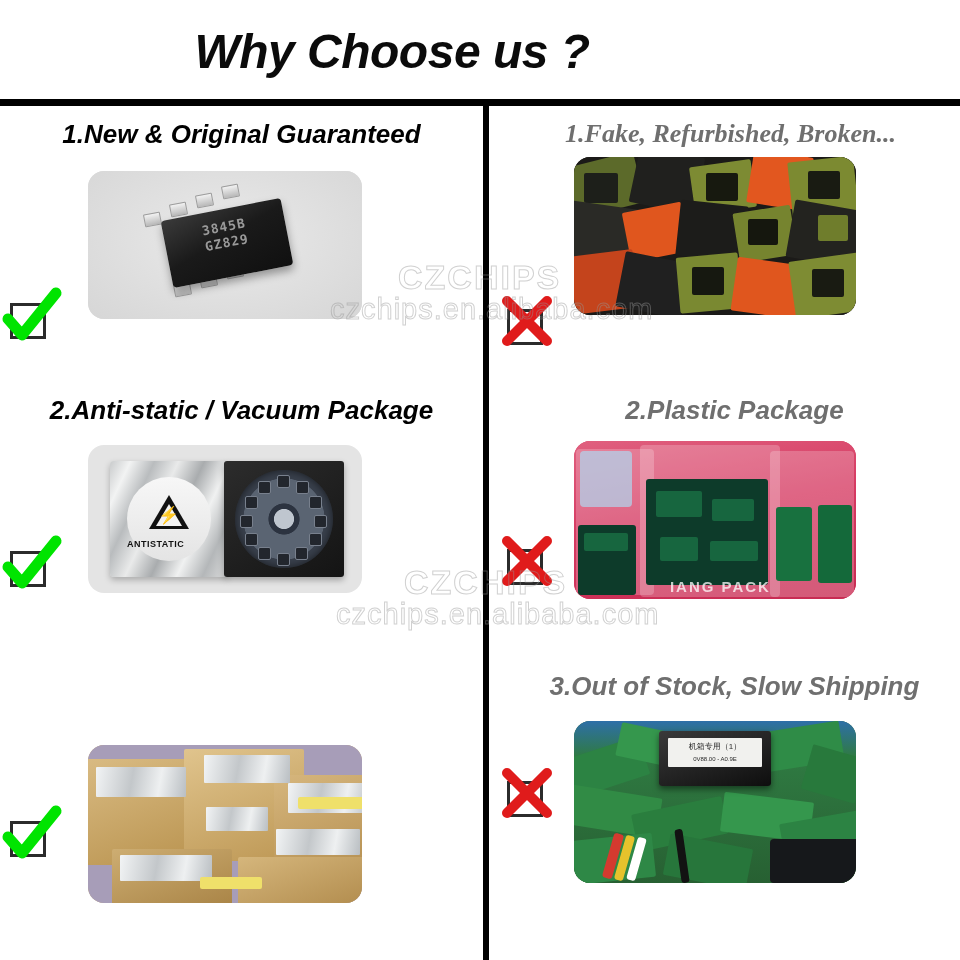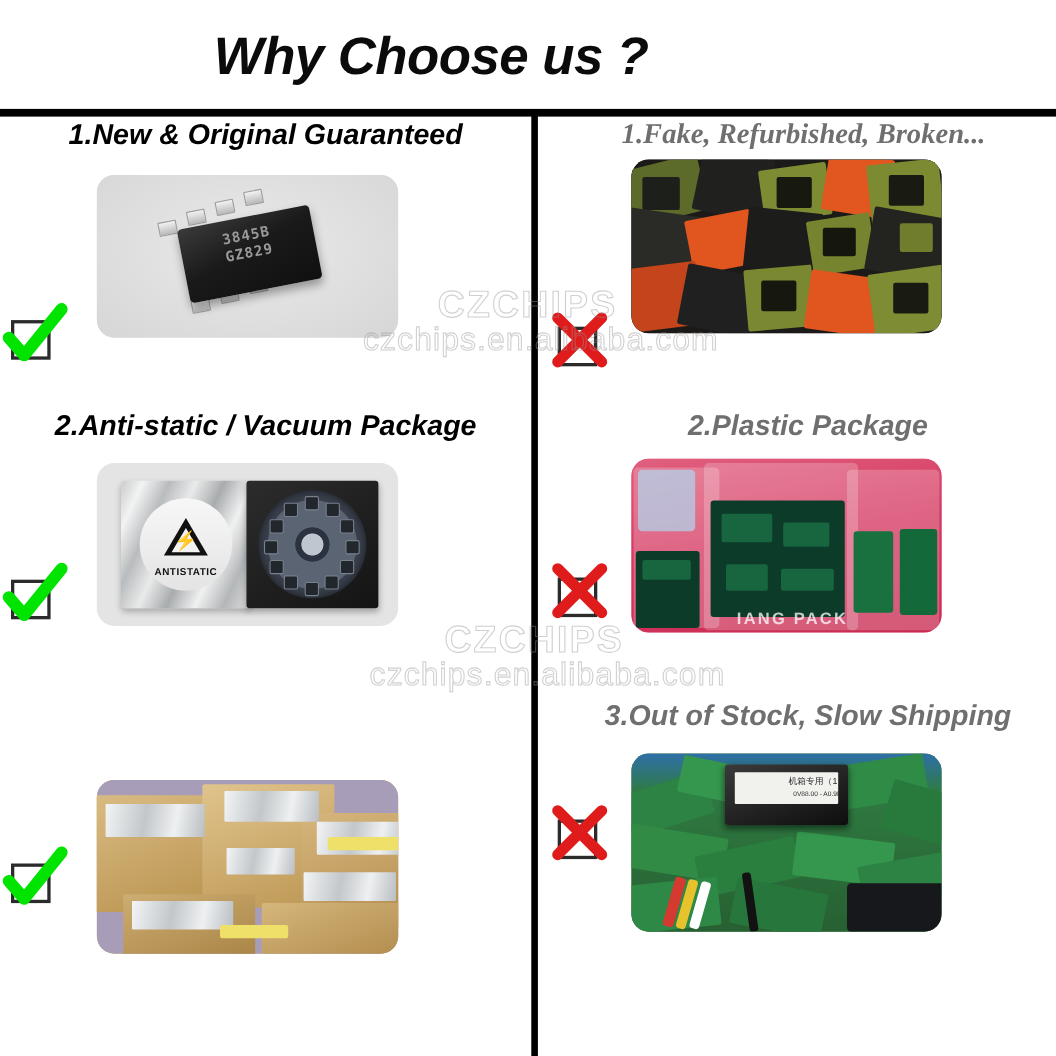--- a/index.html
+++ b/index.html
@@ -45,21 +45,21 @@
   .mark-box .bx{
     position:absolute;left:4px;top:6px;width:36px;height:36px;
     border:3px solid #2b2b2b;background:transparent;box-sizing:border-box;
   }
   .mark-box svg{position:absolute;left:-8px;top:-12px;width:64px;height:64px;overflow:visible;}
 
   .head-mark-left{left:8px;top:16px;}
   .head-mark-right{left:16px;top:14px;}
 
   
-  .feat{position:relative;}
+  .feat{position:relative;margin-top:12px;}
   .feat-title{
     font-size:26px;font-weight:bold;font-style:italic;
     line-height:30px;text-align:center;
     white-space:pre-line;
   }
   .col-left .feat-title{color:#000;}
   .col-right .feat-title{color:#6f6f6f;}
 
   .thumb{
     position:absolute;border-radius:16px;overflow:hidden;
@@ -111,21 +111,21 @@
     width:0;height:0;border-left:20px solid transparent;border-right:20px solid transparent;
     border-bottom:34px solid #111;
   }
   .tri:after{
     content:"";position:absolute;left:-13px;top:9px;
     width:0;height:0;border-left:13px solid transparent;border-right:13px solid transparent;
     border-bottom:22px solid #f3f3f3;
   }
   .bolt{position:absolute;left:50%;top:30px;transform:translateX(-50%);
     color:#111;font-size:17px;font-weight:bold;z-index:3;line-height:1;}
-  .anti-lbl{position:absolute;left:0;bottom:12px;width:100%;text-align:center;
+  .anti-lbl{position:absolute;left:0;bottom:12px;width:100%;
     font-size:9px;font-weight:bold;color:#111;letter-spacing:.5px;}
   .reel-case{
     position:absolute;right:18px;top:16px;width:120px;height:116px;border-radius:3px;
     background:linear-gradient(145deg,#2c2c2c,#141414);box-shadow:0 3px 6px rgba(0,0,0,.3);
   }
   .reel{
     position:absolute;left:50%;top:50%;transform:translate(-50%,-50%);
     width:98px;height:98px;border-radius:50%;
     background:radial-gradient(circle at 50% 50%, #bfc6cf 0 14%, #2c3340 15% 22%, #5a6472 23% 58%, #39404c 59% 74%, #6b7584 75% 100%);
     box-shadow:inset 0 0 8px rgba(0,0,0,.6);
@@ -150,21 +150,21 @@
   .bagfilm{position:absolute;border-radius:4px;background:rgba(255,255,255,.22);}
   .packtxt{position:absolute;left:34%;bottom:4px;color:rgba(255,255,255,.75);
     font-size:15px;font-weight:bold;letter-spacing:2px;}
 
   
   .stockwrap{position:absolute;inset:0;background:linear-gradient(180deg,#2e6fa8 0%,#2f7a42 22%,#276032 100%);overflow:hidden;}
   .gb{position:absolute;border-radius:2px;background:#2f8a46;}
   .blackmod{position:absolute;left:30%;top:6%;width:40%;height:34%;
     background:linear-gradient(160deg,#3a3a3a,#0e0e0e);border-radius:3px;box-shadow:0 3px 6px rgba(0,0,0,.5);}
   .modlabel{position:absolute;left:8%;top:14%;width:84%;height:52%;background:#f1f1ee;border-radius:1px;}
-  .modlabel-t{position:absolute;left:0;top:4px;width:100%;text-align:center;font-size:8px;color:#2a2a2a;line-height:10px;padding-left:28px;}
+  .modlabel-t{position:absolute;left:0;top:4px;width:100%;text-align:center;font-size:8px;color:#2a2a2a;line-height:10px;}
   .wire{position:absolute;border-radius:3px;}
 
   
   .wm{position:absolute;pointer-events:none;white-space:nowrap;}
   .wm-big{
     font-size:34px;font-weight:bold;letter-spacing:2px;
     color:transparent;-webkit-text-stroke:1px rgba(150,150,150,.45);
   }
   .wm-small{
     font-size:29px;letter-spacing:1px;

